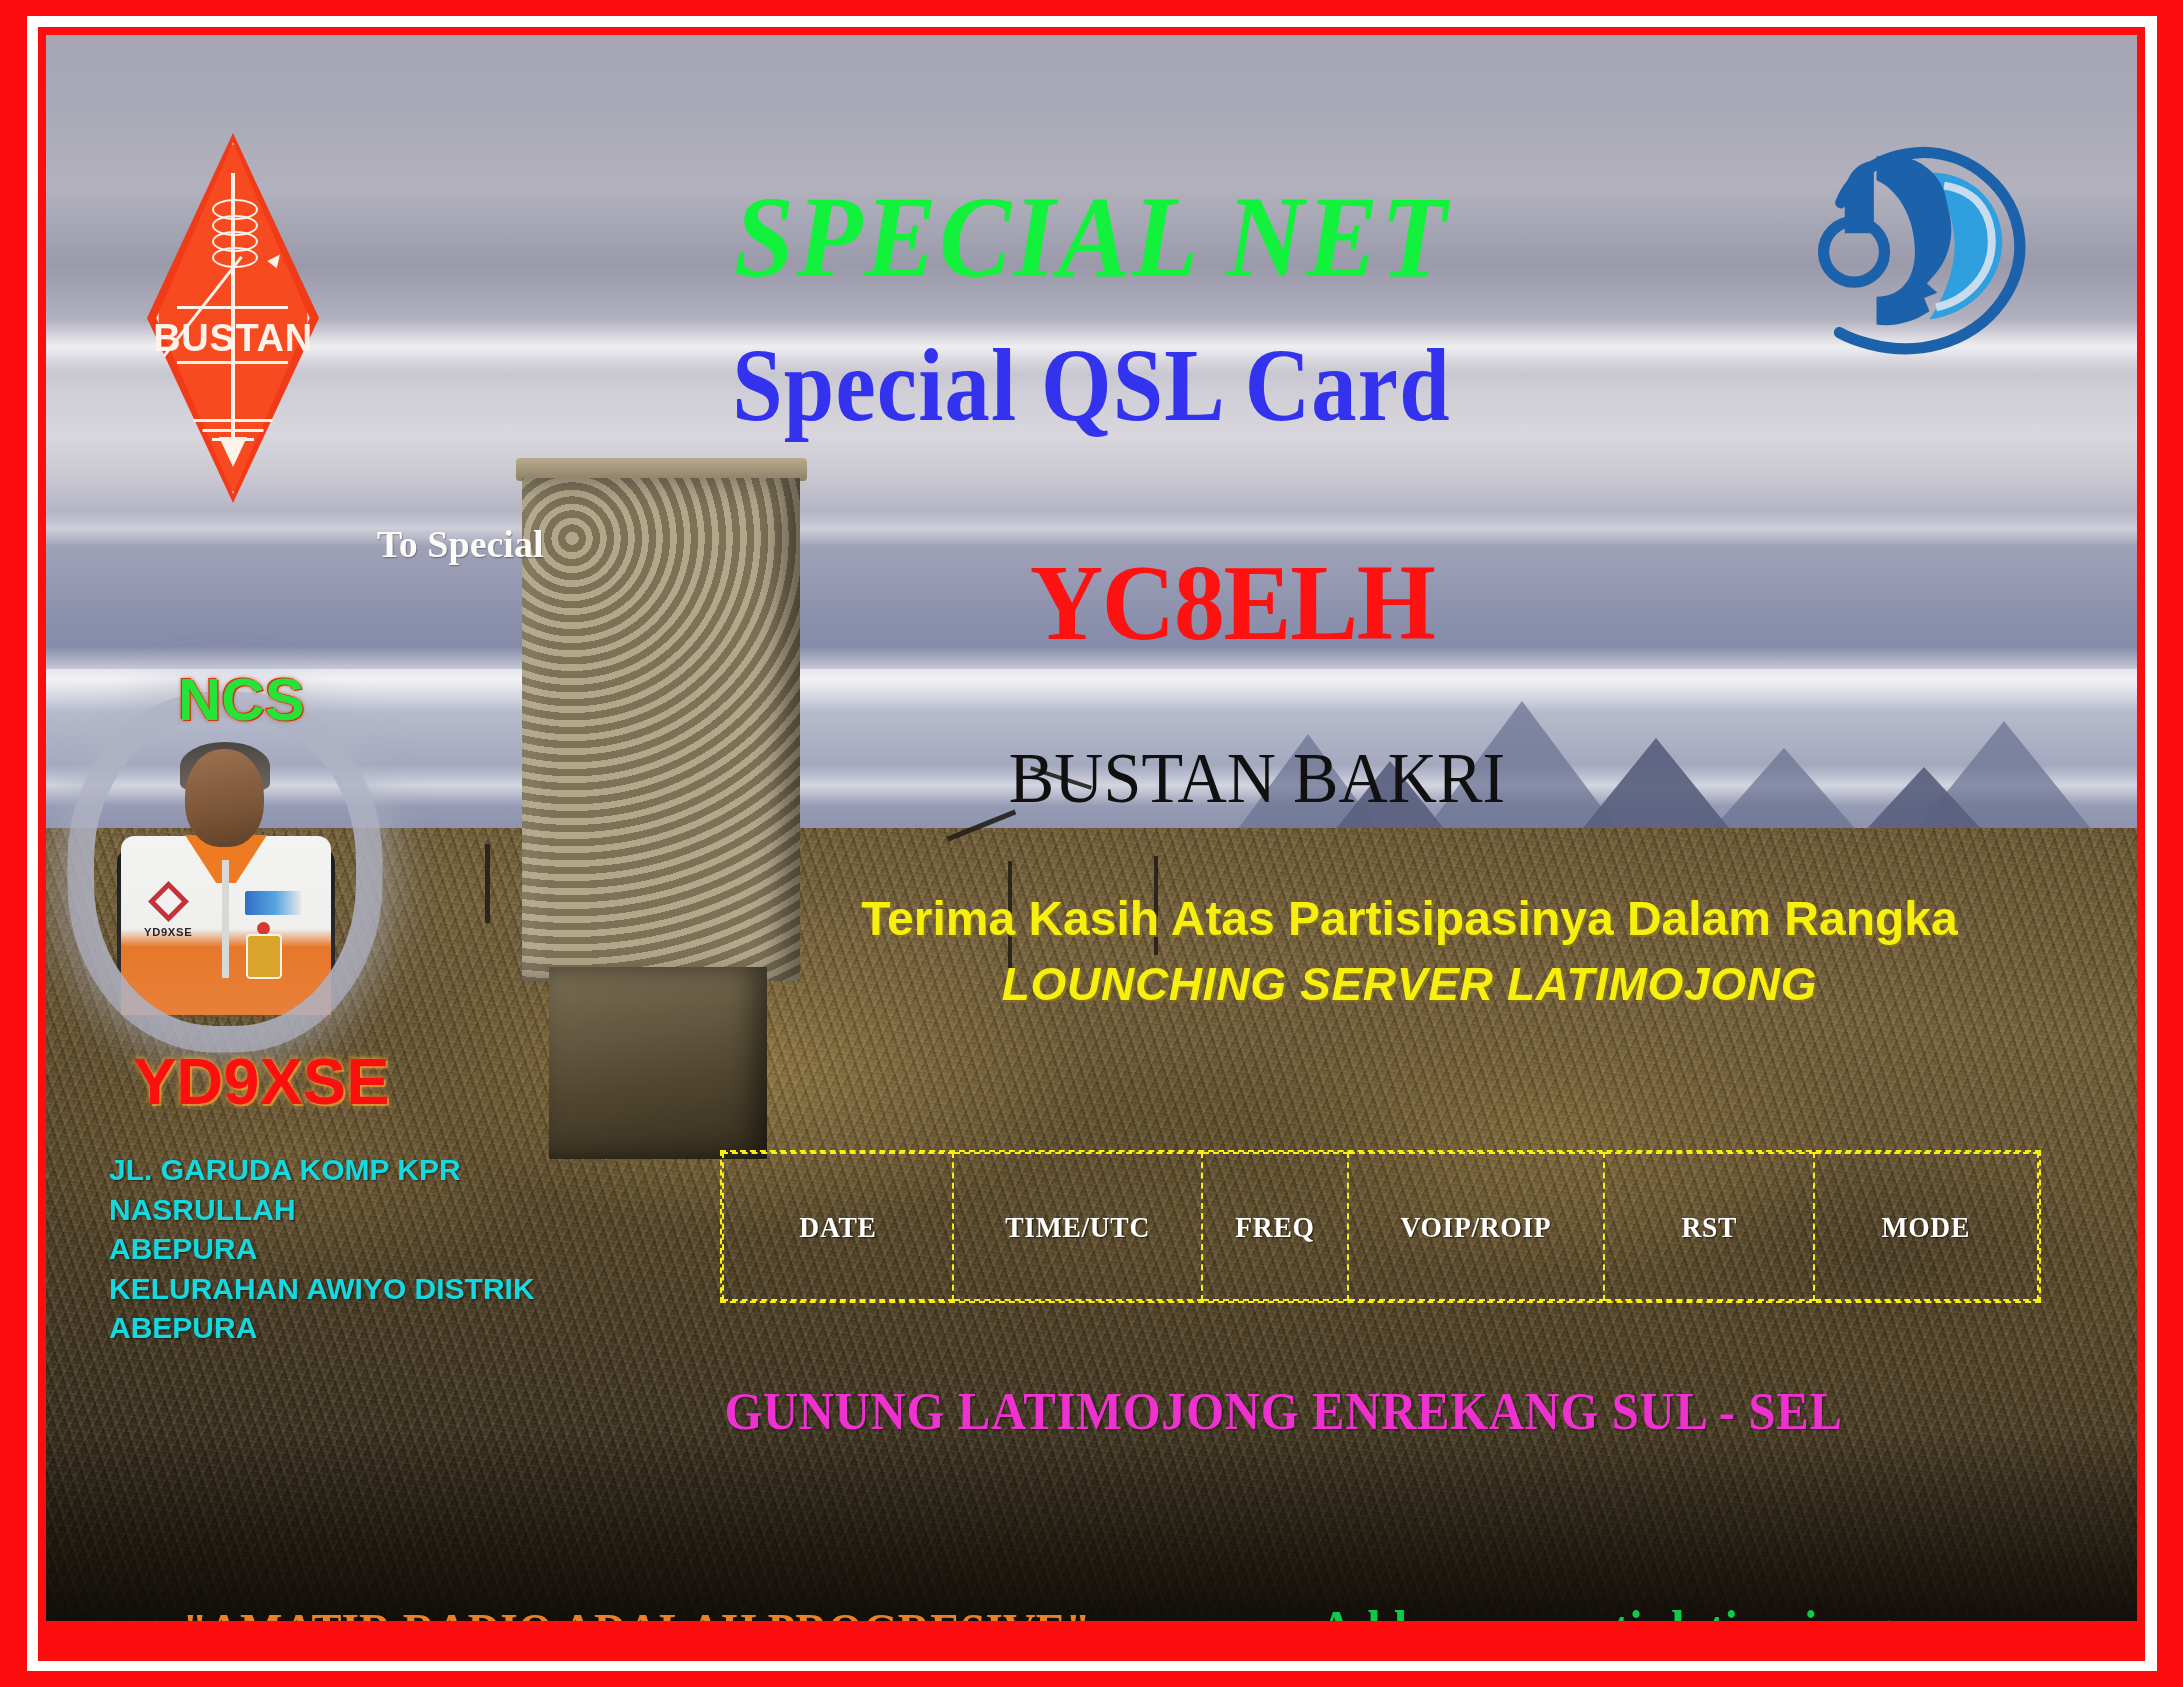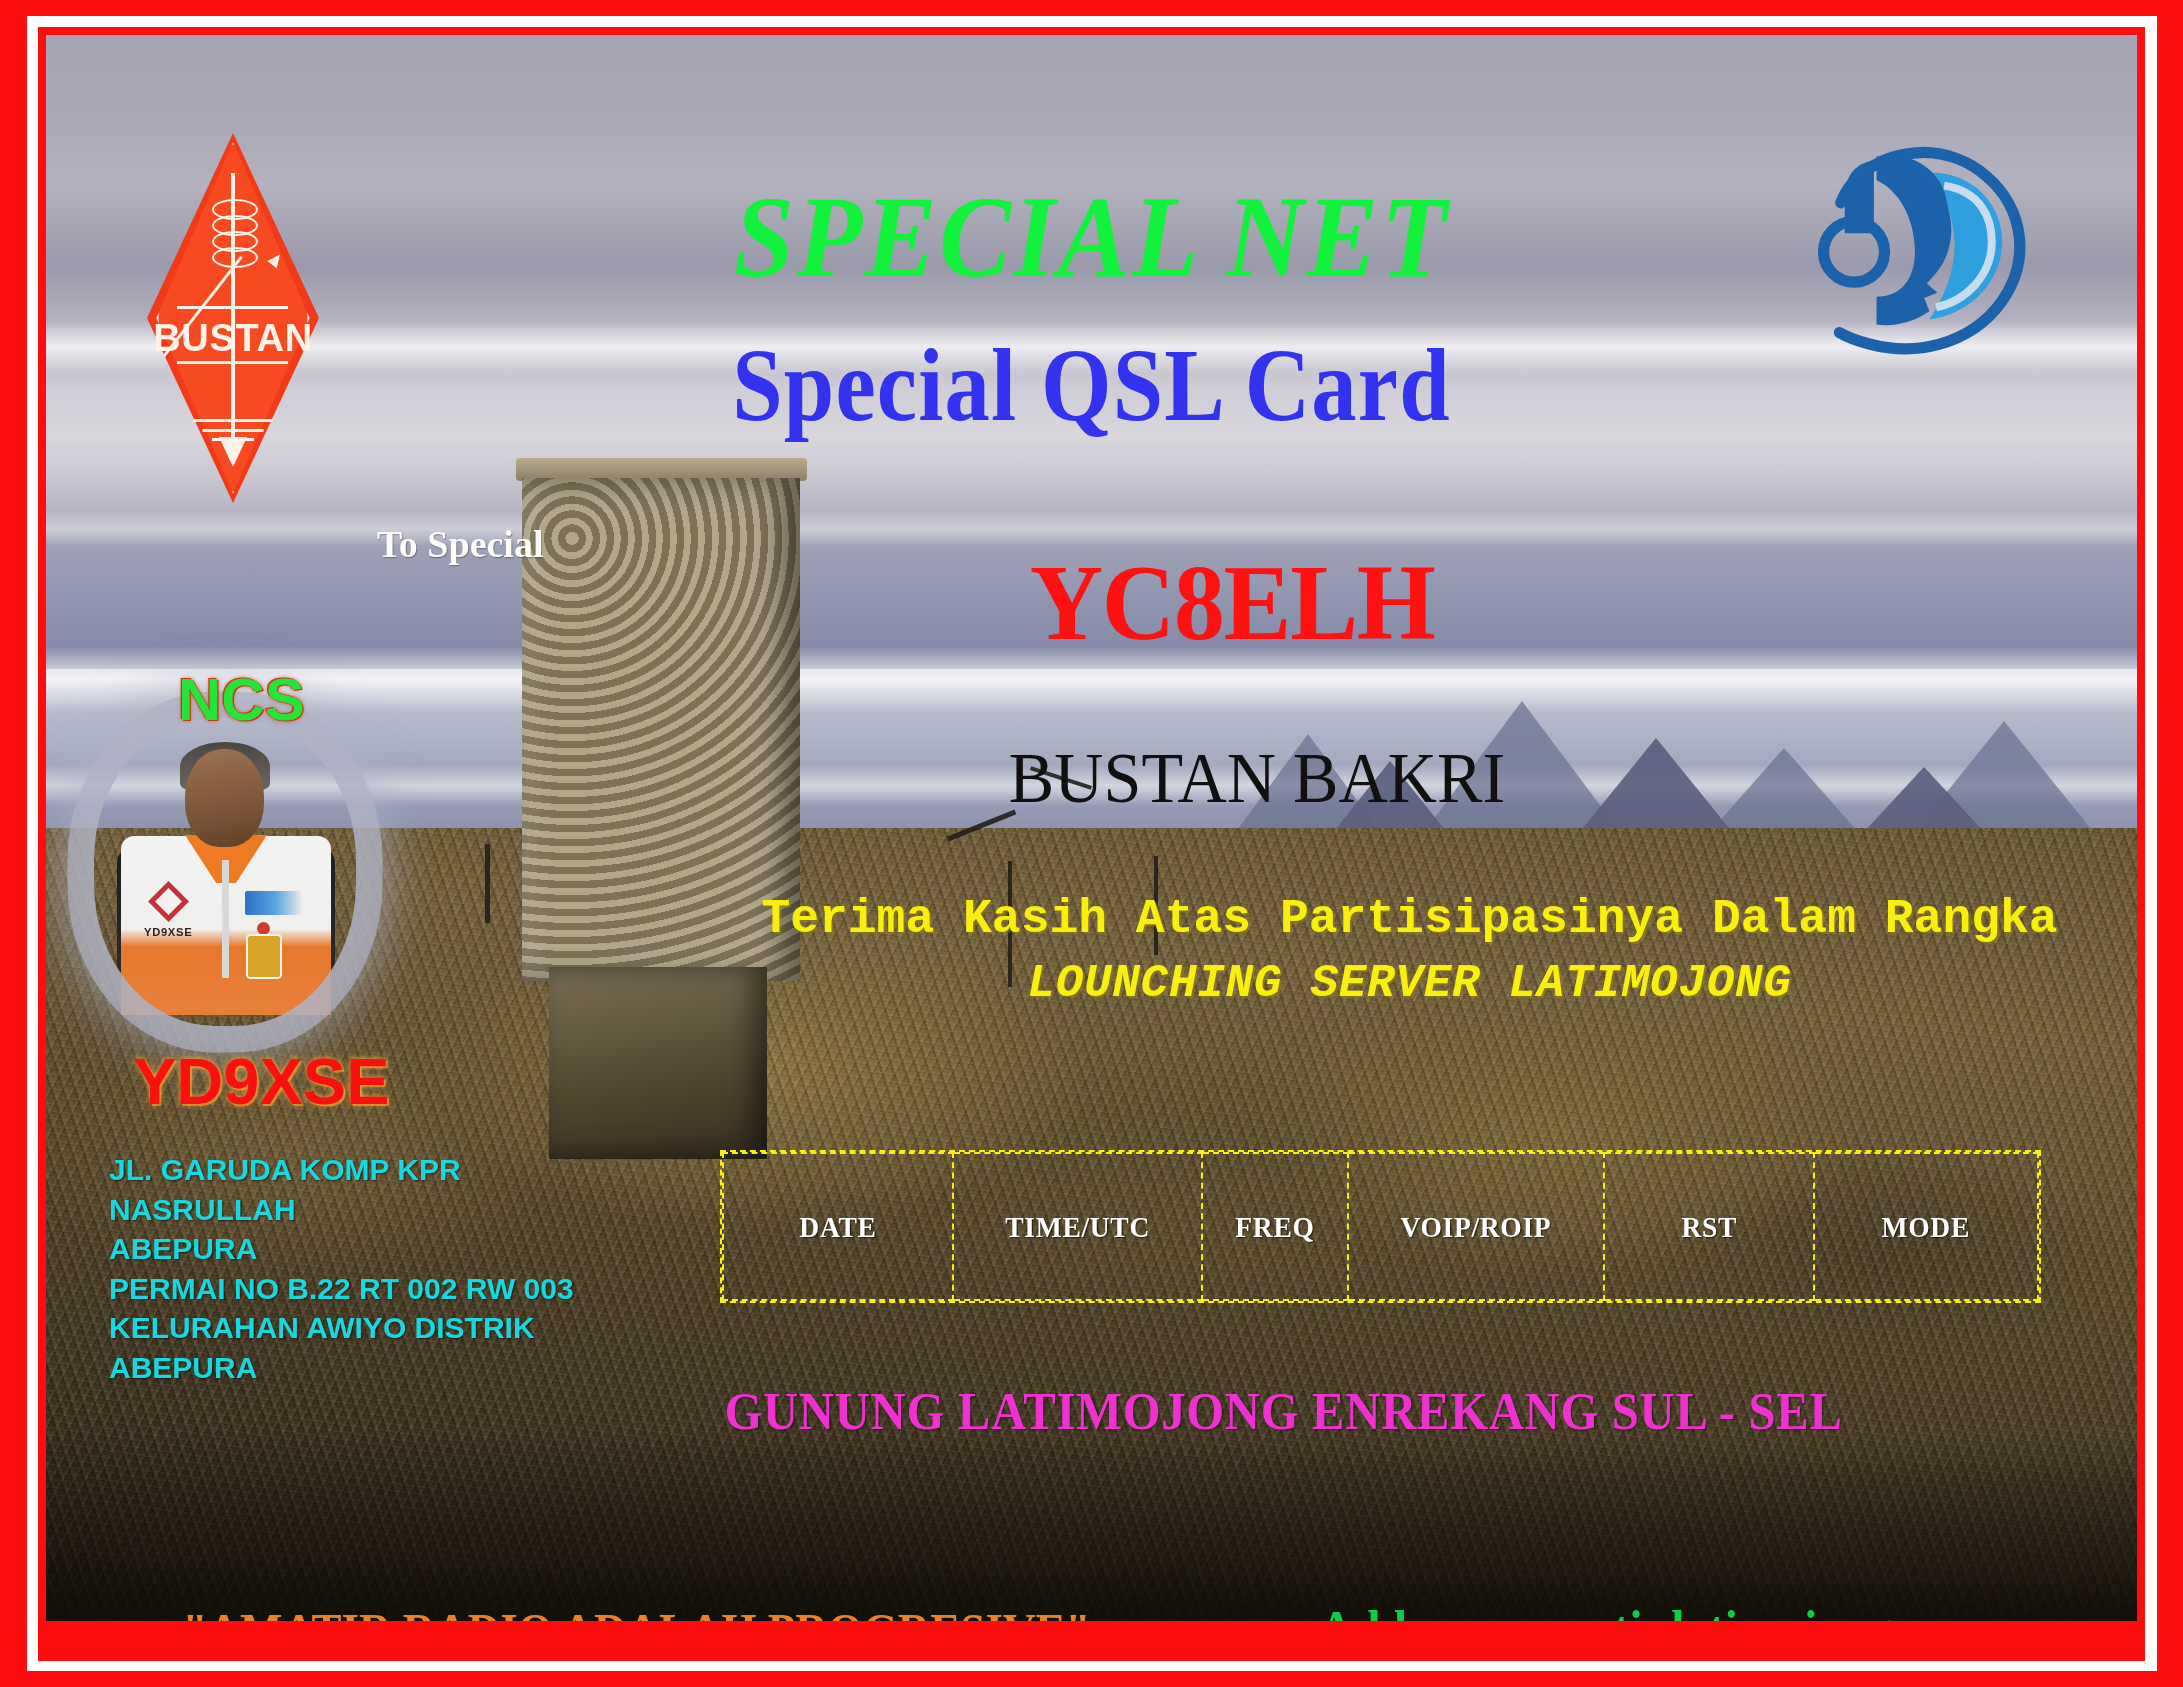--- a/index.html
+++ b/index.html
@@ -111,21 +111,21 @@
       text-shadow:0.7px 0.7px 1.3px rgba(0,0,0,.35);}
   #ncs{left:132px;top:635px;font:700 60px/1 "Liberation Sans",sans-serif;color:#26e33a;
       text-shadow:0 0 4px #d63a12,1.3px 1.3px 0 #c23a12,-1.3px -1.3px 0 #c23a12;}
   #yd9xse{left:87px;top:1014px;font:700 65px/1 "Liberation Sans",sans-serif;color:#fb0f0f;
       text-shadow:0 0 6.6px #ffb13a,2px 2px 0 rgba(255,160,40,.55);}
   #callsign{left:973px;top:515px;font:700 107px/1 "Liberation Serif",serif;color:#fe1111;
       letter-spacing:-1.3px;transform:scaleX(.95);}
   #opname{left:0;right:0;top:708px;text-align:center;
       font:400 71px/1 "Liberation Serif",serif;color:#101010;transform:scaleX(.96);}
   #opname{left:715px;right:auto;width:992px;}
-  .ylw{color:#f7ef0d;font-family:Liberation Mono, monospace;font-weight:700;
+  .ylw{color:#f7ef0d;font-family:Liberation Sans, sans-serif;font-weight:700;
        text-shadow:2px 2px 0 rgba(150,130,20,.55), 0.7px 0.7px 0 rgba(110,95,10,.6);}
   #thanks{left:715px;width:1297px;top:860px;text-align:center;font-size:48px;line-height:1;}
   #event{left:715px;width:1297px;top:926px;text-align:center;font-size:46px;line-height:1;font-style:italic;letter-spacing:0.7px;}
   #tgl{left:715px;width:1297px;top:992px;text-align:center;font-size:48px;line-height:1;}
 
   #address-block{position:absolute;left:63px;top:1115px;width:582px;
       font:700 30px/1.32 "Liberation Sans",sans-serif;color:#15d9df;
       text-shadow:1.3px 1.3px 2px rgba(0,0,0,.55);}
   #address-block div{white-space:nowrap;}
 
@@ -263,21 +263,20 @@
     <div class="tx" id="callsign">YC8ELH</div>
     <div class="tx" id="opname">BUSTAN BAKRI</div>
 
     <div class="tx ylw" id="thanks">Terima Kasih Atas Partisipasinya Dalam Rangka</div>
     <div class="tx ylw" id="event">LOUNCHING SERVER LATIMOJONG</div>
 
     <div id="address-block">
       <div>JL. GARUDA KOMP KPR</div>
       <div>NASRULLAH</div>
       <div>ABEPURA</div>
-      <div>PERMAI NO B.22 RT 002 RW 003</div>
       <div>KELURAHAN AWIYO DISTRIK</div>
       <div>ABEPURA</div>
     </div>
 
     <div id="logtable">
       <table>
         <tbody>
             <tr>
           <th class="c-date">DATE</th>
           <th class="c-time">TIME/UTC</th>

